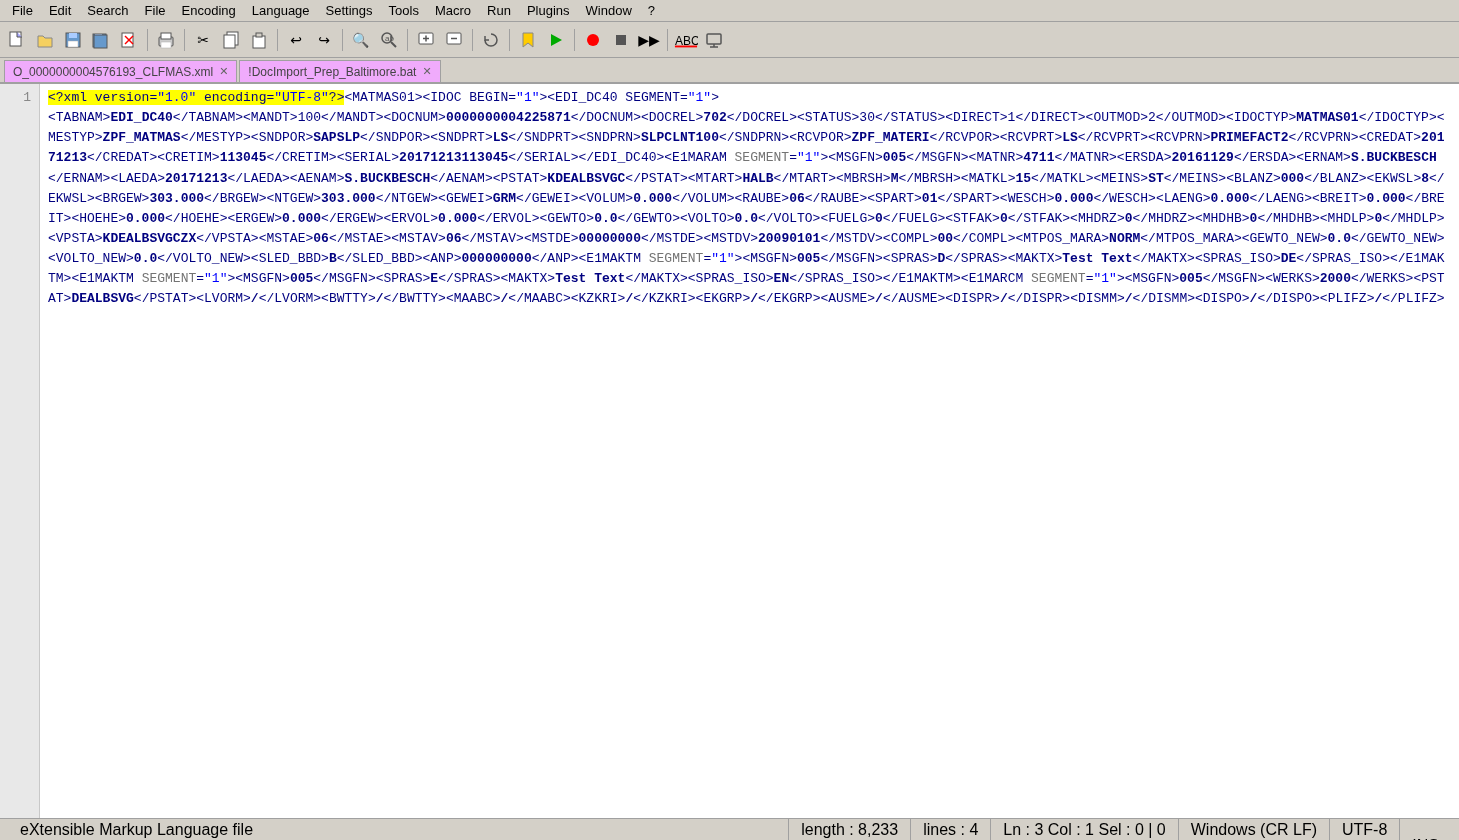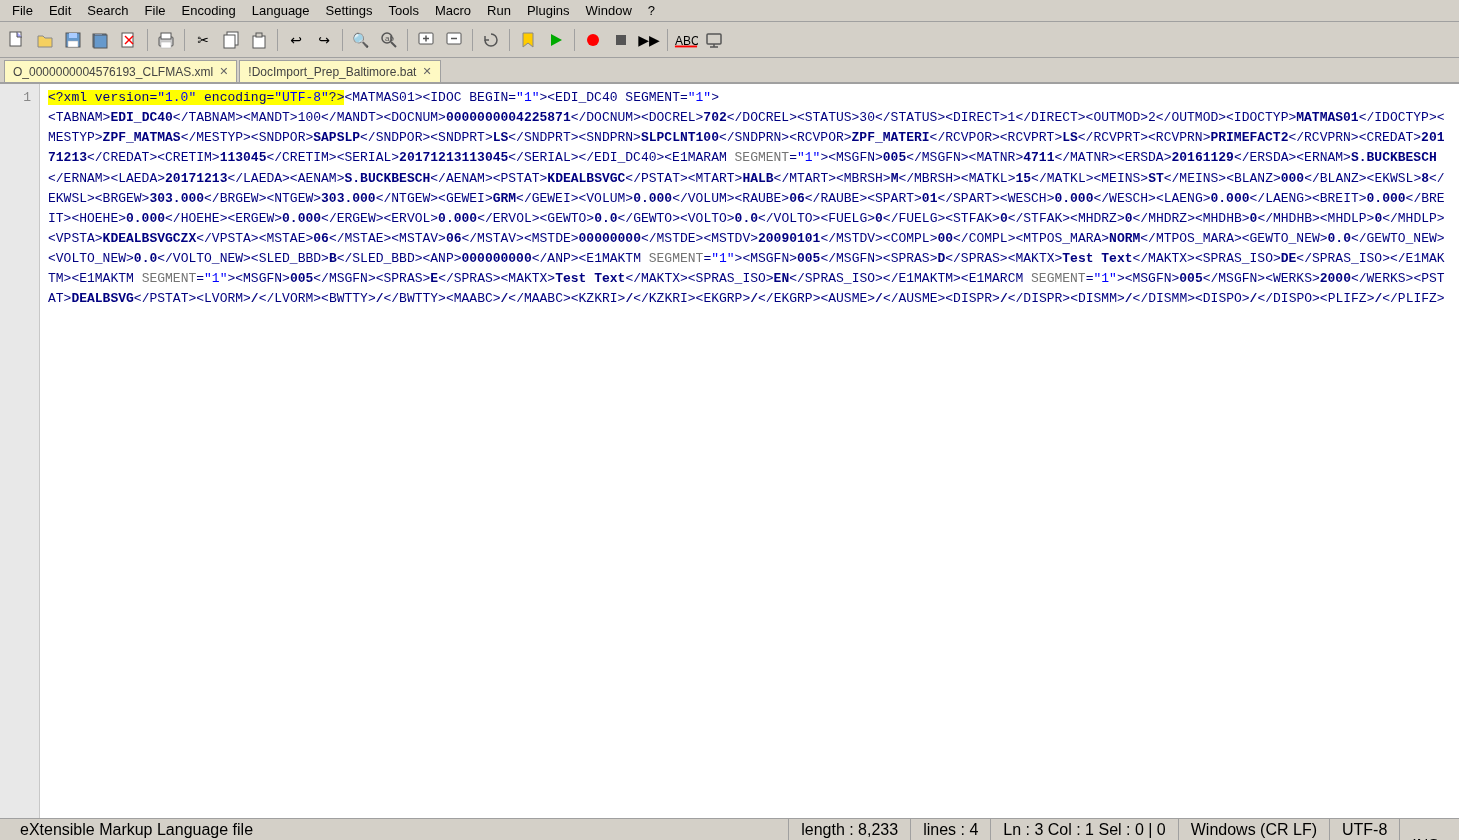--- a/index.html
+++ b/index.html
@@ -71,21 +71,21 @@
       border-bottom: 2px solid #a0a0a0;
       flex-shrink: 0;
     }
     .tab {
       display: flex;
       align-items: center;
       padding: 2px 8px 2px 8px;
       height: 22px;
       font-size: 12px;
       font-family: 'Segoe UI', Arial, sans-serif;
-      background: #fef9c3;
+      background: #f0abfc;
       border: 1px solid #a0a0a0;
       border-bottom: none;
       margin-right: 2px;
       cursor: pointer;
       color: #444;
       max-width: 240px;
       white-space: nowrap;
       overflow: hidden;
       text-overflow: ellipsis;
     }

